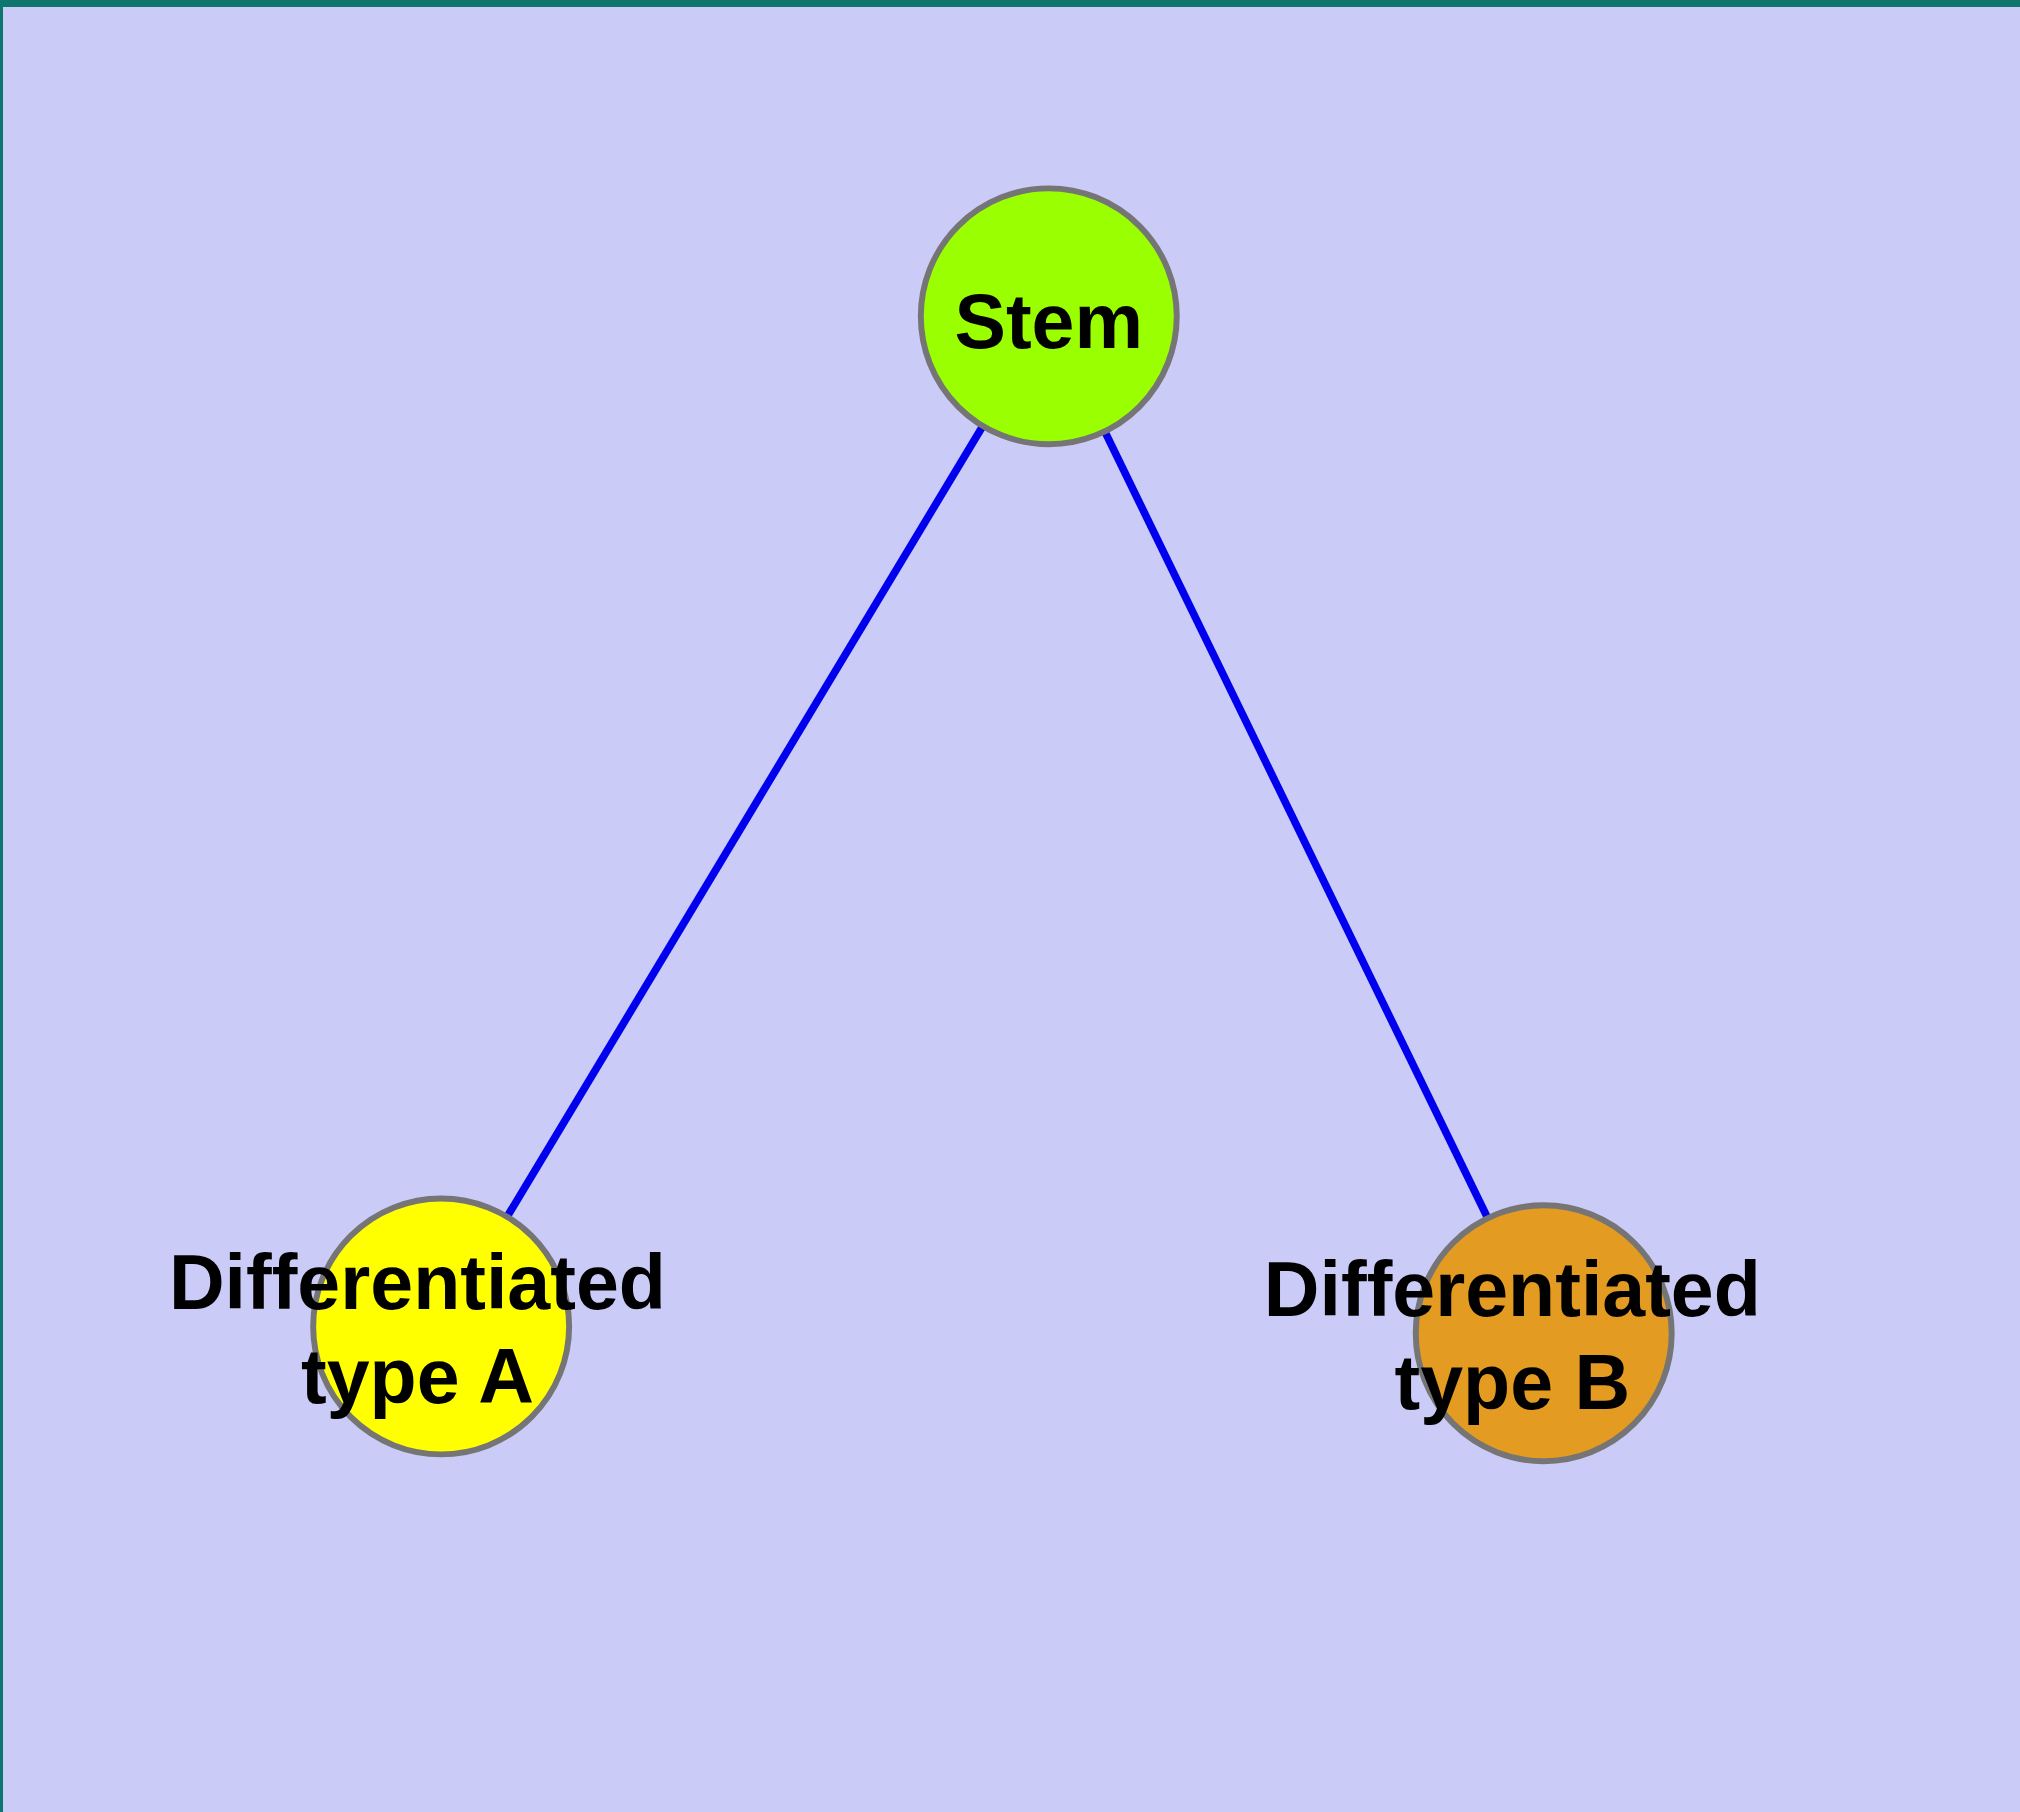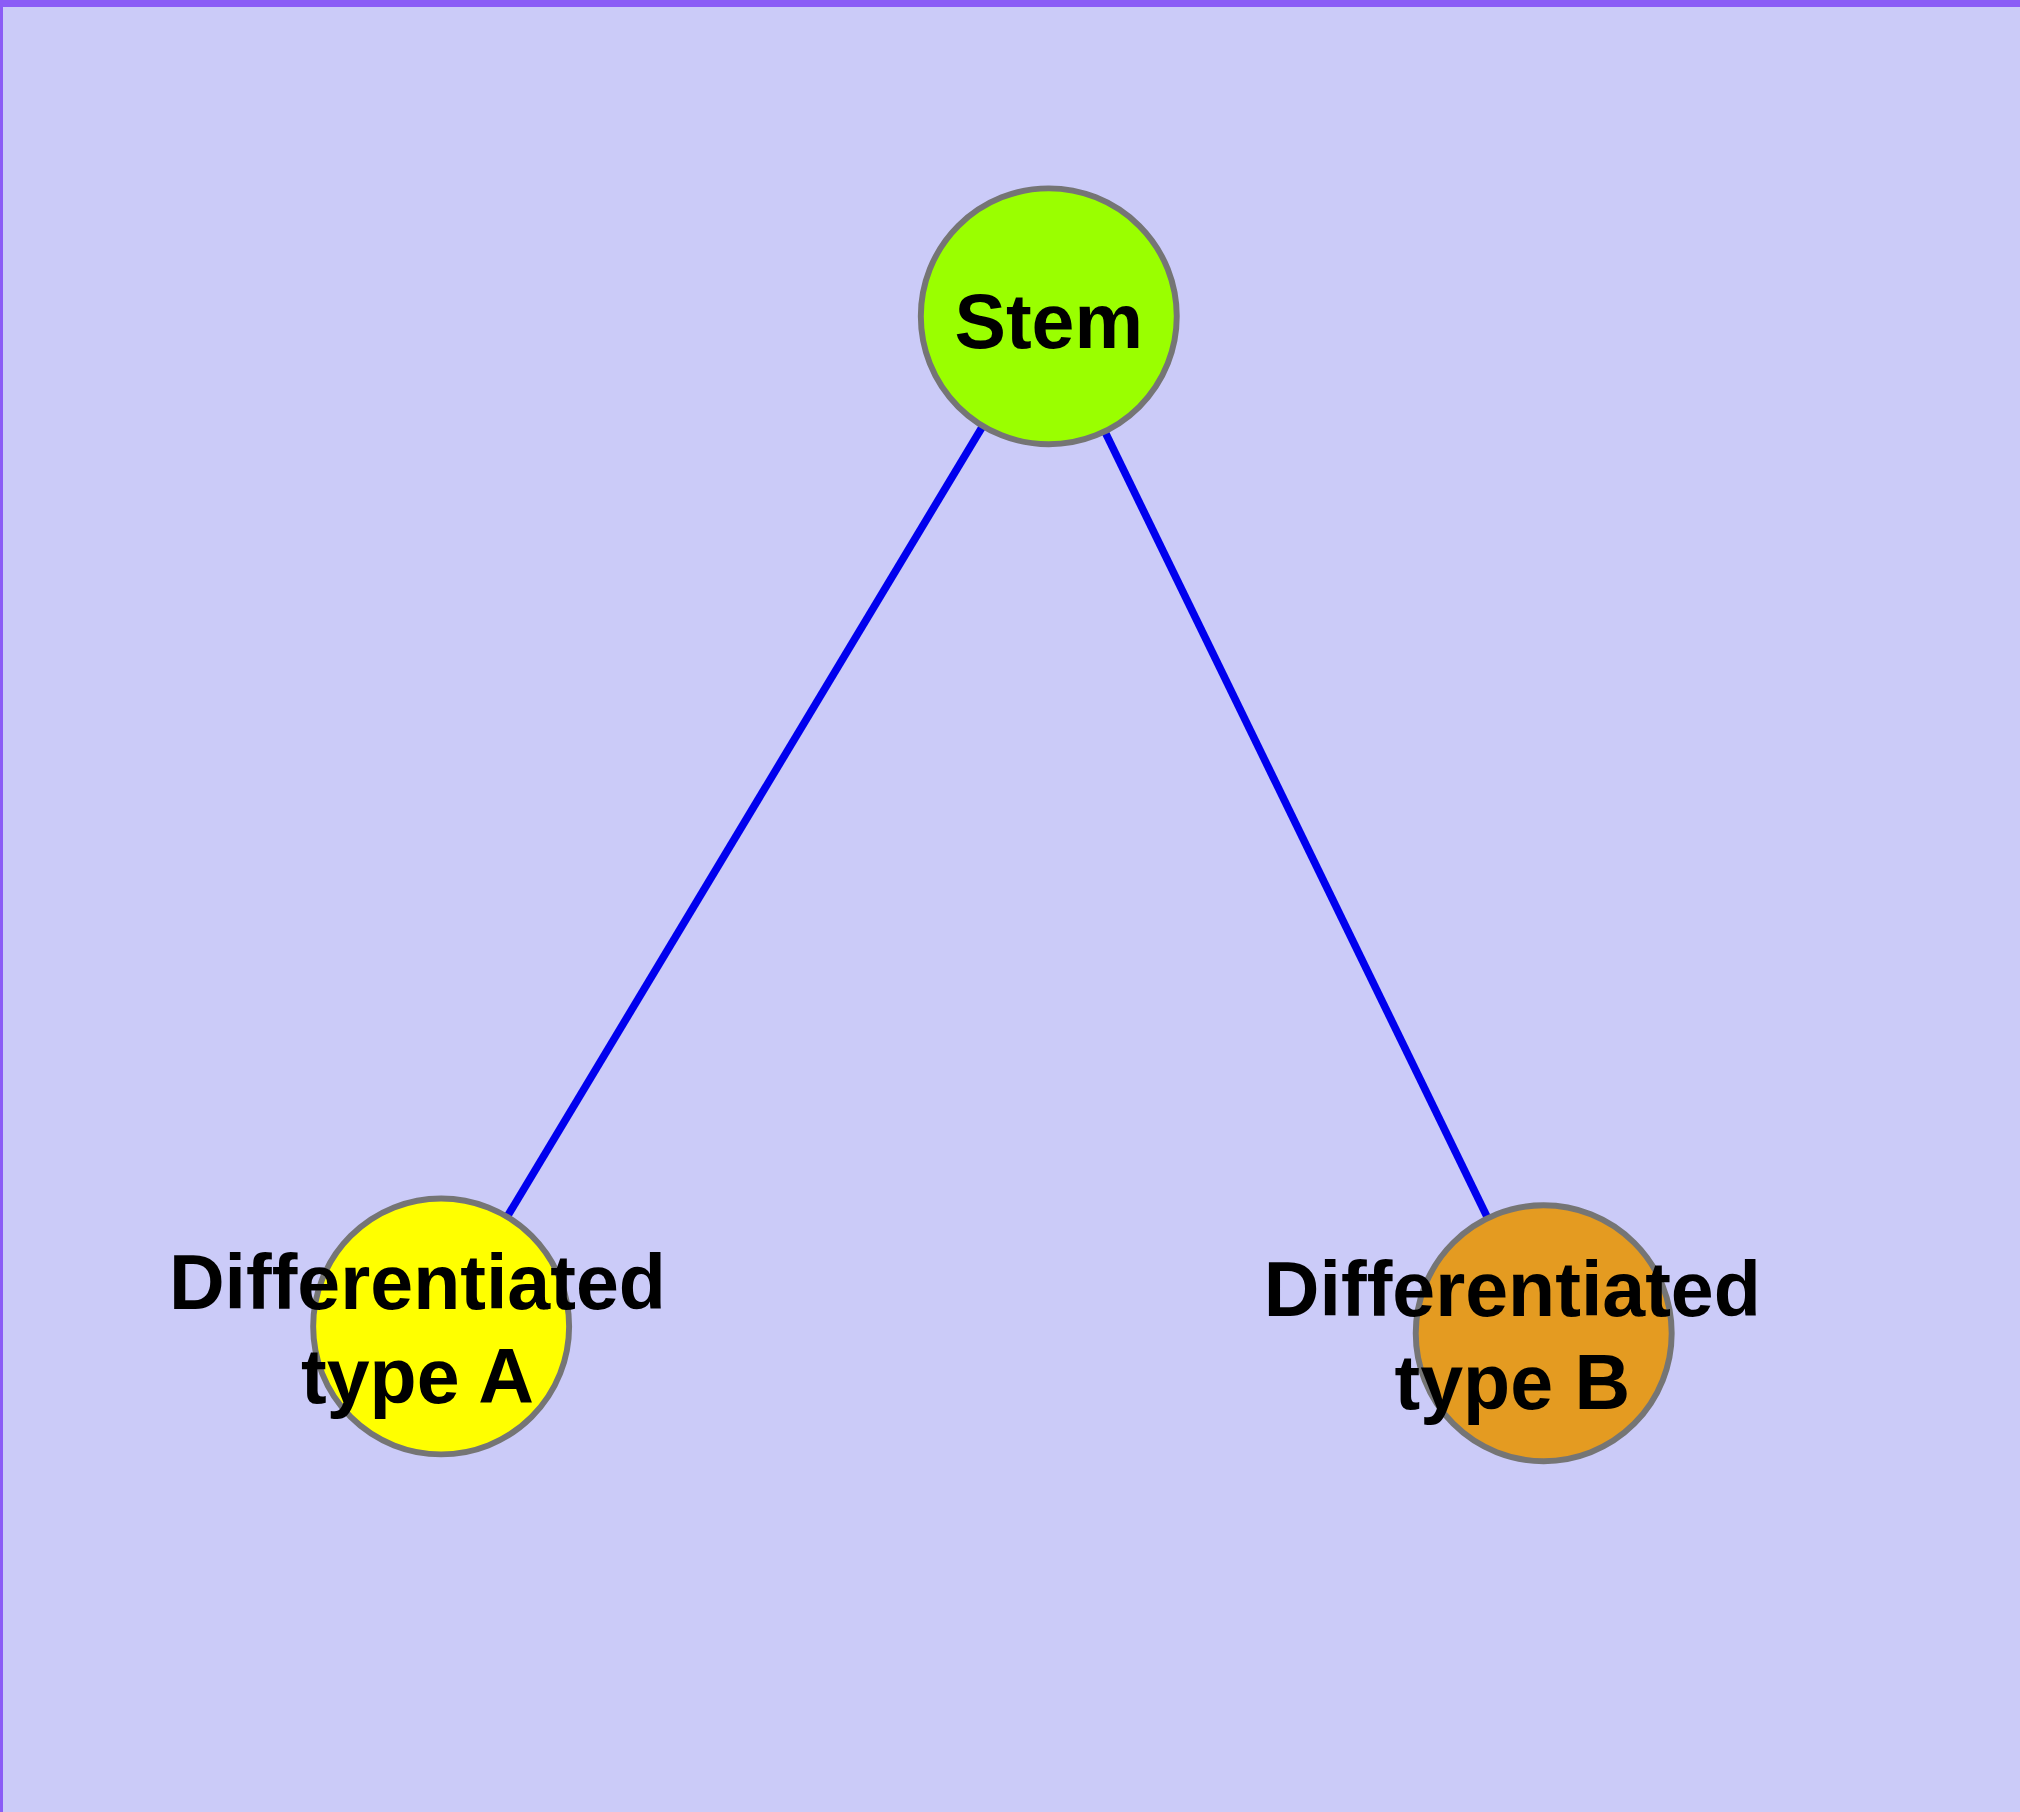--- a/index.html
+++ b/index.html
@@ -7,21 +7,21 @@
     padding: 0;
     background: #ffffff;
     width: 2021px;
     height: 1812px;
     overflow: hidden;
   }
   #stage {
     position: relative;
     width: 2021px;
     height: 1812px;
-    background: #8b5cf6; 
+    background: #0f766e; 
   }
   #graph-svg {
     position: absolute;
     left: 3.4px;   
     top: 6.8px;    
     width: 2017px;
     height: 1805px;
     display: block;
   }
   .node-label {

